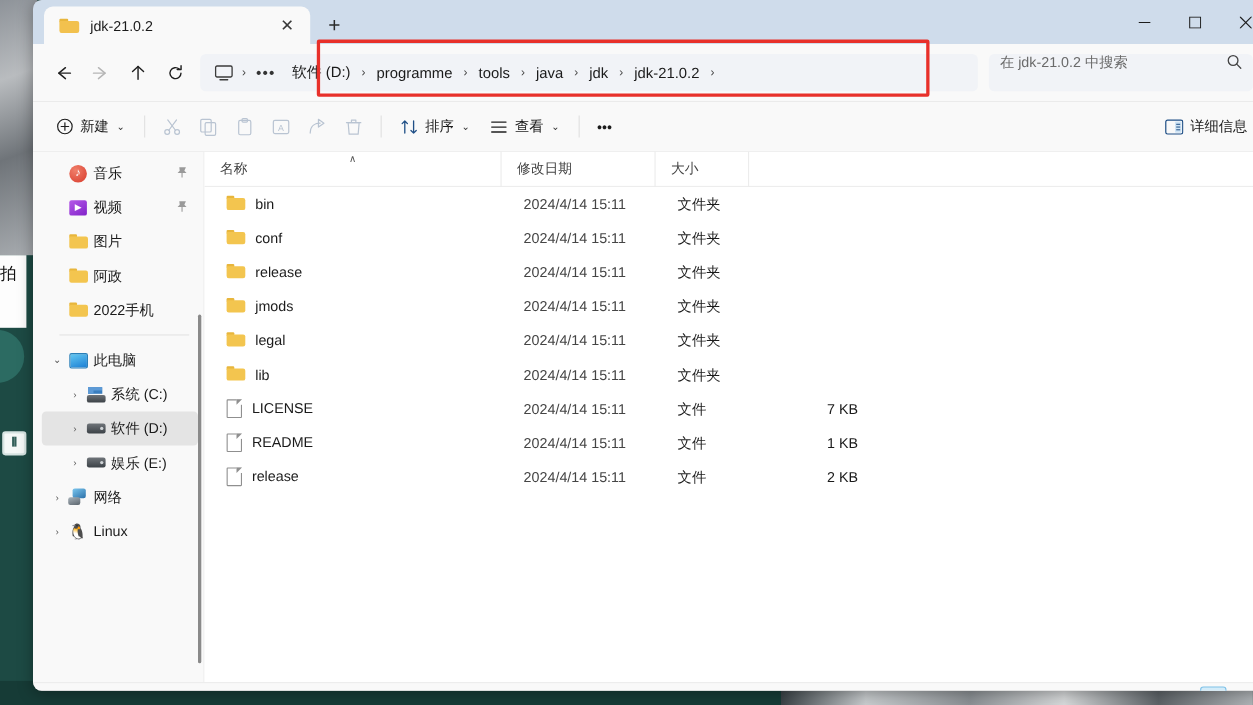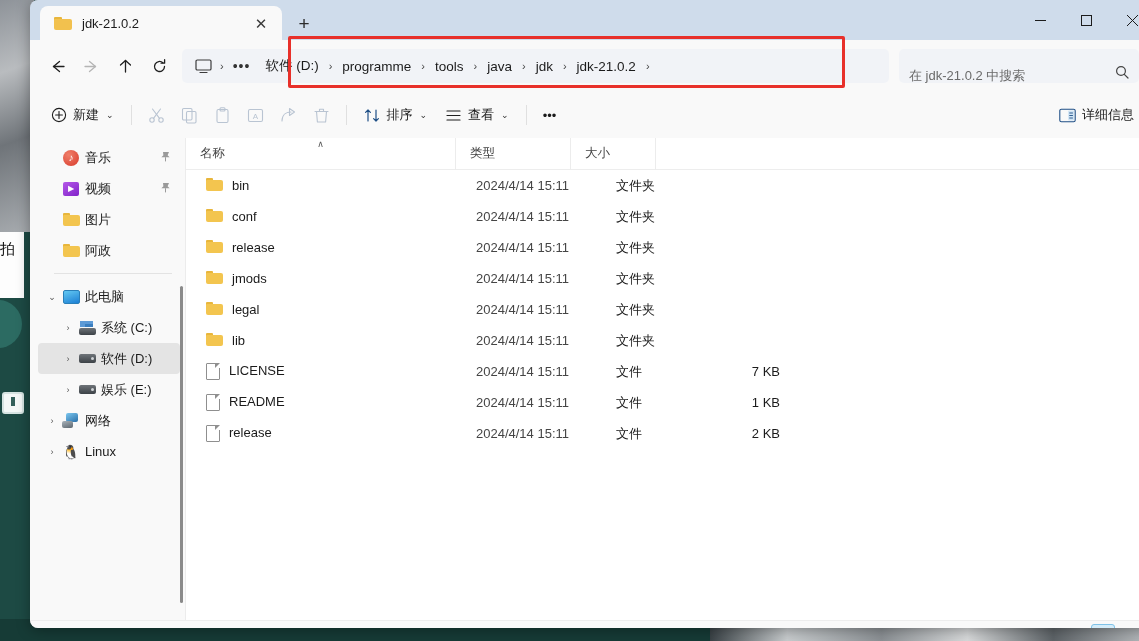--- a/index.html
+++ b/index.html
@@ -120,21 +120,21 @@
     font-size: 11px; color: #444; padding: 0 2px; user-select: none;
   }
   .crumb-root {
     width: 30px; height: 26px; display: flex; align-items: center; justify-content: center;
   }
   .crumb-ellipsis {
     font-size: 14px; color: #333; padding: 0 7px; letter-spacing: 1px;
   }
   .searchbox {
     width: 240px; height: 34px; background: #f1f3f7; border-radius: 5px;
-    display: flex; align-items: flex-end; padding: 0 10px; flex: 0 0 auto;
+    display: flex; align-items: flex-start; padding: 0 10px; flex: 0 0 auto;
     margin-right: 6px;
   }
   .searchbox input {
     flex: 1; border: 0; outline: 0; background: transparent;
     font-size: 13px; color: #444;
     font-family: "Liberation Sans", sans-serif;
   }
   .searchbox input::placeholder { color: #6a6a6a; }
 
   
@@ -554,20 +554,27 @@
 
 
       <div class="nav-item">
         <span class="nav-chev empty">›</span>
         <span class="nav-ico">
             <span class="ico-folder"></span>
           </span>
         <span class="nav-label">阿政</span>
       </div>
 
+      <div class="nav-item">
+        <span class="nav-chev empty">›</span>
+        <span class="nav-ico">
+            <span class="ico-folder"></span>
+          </span>
+        <span class="nav-label">2022手机</span>
+      </div>
 
       <div class="nav-sep"></div>
 
       <div class="nav-item">
         <span class="nav-chev down">⌄</span>
         <span class="nav-ico">
             <span class="ico-pc"></span>
           </span>
         <span class="nav-label">此电脑</span>
       </div>
@@ -616,22 +623,22 @@
       <div class="sidebar-divider"></div>
     </div>
 
     <div class="pane">
 
       <div class="colhdr">
         <div class="col c-name">
           <span class="sortcaret">∧</span>
           <span>名称</span>
         </div>
-        <div class="col c-type">
-          <span>类型</span>
+        <div class="col c-date">
+          <span>修改日期</span>
         </div>
         <div class="col c-size">
           <span>大小</span>
         </div>
         <div class="col c-tail"></div>
       </div>
 
       <div class="row">
         <div class="cell c-name">
           <span class="ico-folder-row"></span>

